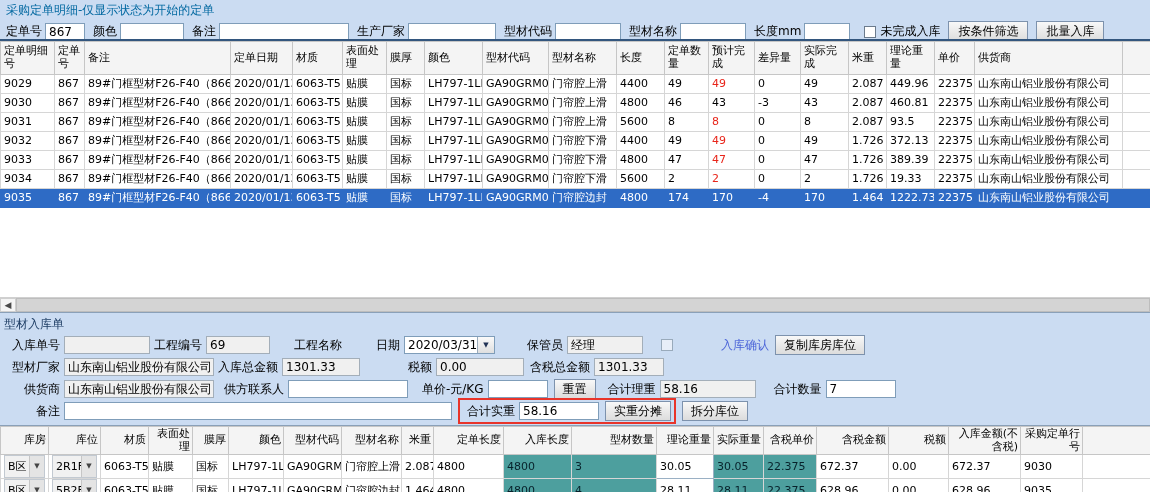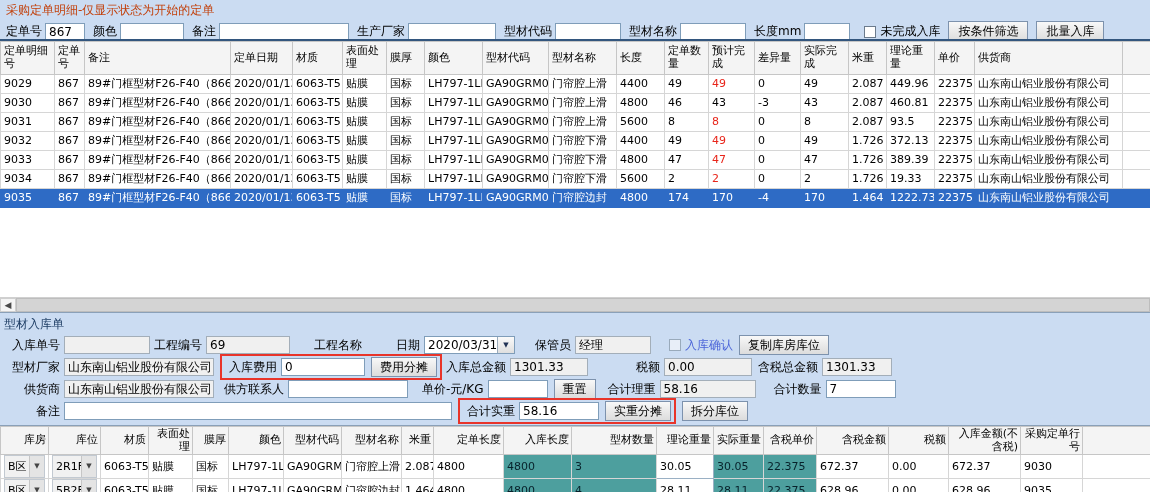--- a/index.html
+++ b/index.html
@@ -1,21 +1,21 @@
 <!DOCTYPE html>
 <html><head>
 <meta charset="utf-8">
 <style>
   * { box-sizing: border-box; }
   html,body { margin:0; padding:0; }
   body { font-family:"DejaVu Sans", sans-serif; }
   .app { position:relative; width:1150px; height:492px; background:#cbdcf2; overflow:hidden; font-size:11px; color:#000; }
 
   
-  .top-title { padding:2px 6px 0 6px; font-size:12px; color:#c2410c; white-space:nowrap; }
+  .top-title { padding:2px 6px 0 6px; font-size:12px; color:#0369a1; white-space:nowrap; }
   .filter-row { display:flex; align-items:center; padding:2px 4px 3px 6px; white-space:nowrap; }
   .lbl { font-size:12px; margin:0 3px 0 8px; white-space:nowrap; }
   .lbl.first { margin-left:0; }
   .tb { height:18px; background:#fff; border:1px solid #7f9db9; font-family:inherit; font-size:12px; padding:0 3px; }
   .btn { height:21px; padding:0 9px; background:linear-gradient(#f8f8f8,#dcdcdc); border:1px solid #7d92ad; font-family:inherit; font-size:12px; display:inline-flex; align-items:center; justify-content:center; margin-left:8px; white-space:nowrap; }
   .cb { display:inline-block; width:12px; height:12px; background:#fff; border:1px solid #6b7b8d; vertical-align:middle; margin:0 4px 0 14px; }
   .cb-lbl { font-size:12px; vertical-align:middle; }
 
   
   .grid-wrap { position:absolute; left:0; top:39px; width:1150px; height:274px; background:#fff; border-top:2px solid #33567e; border-bottom:1px solid #8aa0b8; display:flex; flex-direction:column; overflow:hidden; }
@@ -32,21 +32,21 @@
   .bottom { position:absolute; left:0; top:316px; width:1150px; }
   .sec-title { padding:0 0 1px 4px; font-size:12px; color:#1d3c63; }
   .frow { display:flex; align-items:center; height:22px; padding-left:4px; white-space:nowrap; }
   .flbl { font-size:12px; margin:0 4px; white-space:nowrap; }
   .flbl.r56 { width:56px; text-align:right; margin-left:0; }
   .fin { height:18px; border:1px solid #7f9db9; background:#fff; font-family:inherit; font-size:12px; padding:0 3px; }
   .fin.gray { background:#f0f0f0; border-color:#a3aeb9; }
   .datebox { display:inline-flex; height:18px; border:1px solid #7f9db9; background:#fff; align-items:center; }
   .datebox .dval { font-size:12px; padding:0 3px; width:72px; }
   .dd-btn { width:17px; height:16px; background:linear-gradient(#fafafa,#dfdfdf); border-left:1px solid #9ab; font-size:7px; color:#235; display:inline-flex; align-items:center; justify-content:center; }
-  .blue-cb-lbl { color:#4a63d8; font-size:12px; vertical-align:middle; }
+  .blue-cb-lbl { color:#4a63d8; font-size:12px; vertical-align:middle;margin-left:44px; }
   .red-box { display:inline-flex; align-items:center; border:2px solid #e8342a; padding:0 3px; height:26px; margin-left:6px; }
   .sbtn { height:20px; padding:0 8px; background:linear-gradient(#f8f8f8,#dcdcdc); border:1px solid #7d92ad; font-size:12px; display:inline-flex; align-items:center; margin-left:6px; white-space:nowrap; }
 
   
   .bgrid-wrap { margin-top:3px; background:#fff; border-top:1px solid #8aa0b8; height:75px; overflow:hidden; }
   table.bgrid { border-collapse:collapse; table-layout:fixed; width:1150px; font-size:11px; }
   table.bgrid th { background:#f4f4f4; border:1px solid #c6c6c6; font-weight:normal; text-align:right; padding:1px 2px; height:26px; line-height:1.15; vertical-align:middle; overflow:hidden; }
   table.bgrid td { border:1px solid #d6d6d6; padding:0 3px; height:21px; line-height:21px; white-space:nowrap; overflow:hidden; }
   table.bgrid td.teal { background:#4d9f9e; color:#07222b; }
   table.bgrid td.inp { background:#fff; border:1px solid #9ab0c4; }
@@ -294,42 +294,37 @@
     </div>
   </div>
 
   <div class="bottom">
     <div class="sec-title">型材入库单</div>
 
     <div class="frow">
       <span class="flbl r56">入库单号</span>
       <input class="fin gray" style="width: 86px;" readonly="" value="">
       <span class="flbl" style="margin-left:4px">工程编号</span>
-      <input class="fin gray" style="width: 84px;" readonly="" value="69">
+      <input class="fin gray" style="width: 64px;" readonly="" value="69">
       <span class="flbl" style="margin-left:24px">工程名称</span>
       <span class="flbl" style="margin-left:30px">日期</span>
       <span class="datebox">
         <span class="dval">2020/03/31</span>
         <span class="dd-btn">▼</span>
       </span>
-      <span class="flbl" style="margin-left:20px">保管员</span>
+      <span class="flbl" style="margin-left:32px">保管员</span>
       <input class="fin gray" style="width: 76px;" readonly="" value="经理">
       <span class="cb" style="margin-left:18px;background:#e8eef8;border-color:#9ab"></span>
       <span class="blue-cb-lbl">入库确认</span>
       <button class="sbtn">复制库房库位</button>
     </div>
 
     <div class="frow">
       <span class="flbl r56">型材厂家</span>
       <input class="fin gray" style="width: 150px;" readonly="" value="山东南山铝业股份有限公司">
-      <span class="red-box">
-        <span class="flbl">入库费用</span>
-        <input class="fin" style="width: 84px;" readonly="" value="0">
-        <button class="sbtn">费用分摊</button>
-      </span>
       <span class="flbl">入库总金额</span>
       <input class="fin gray" style="width: 78px;" readonly="" value="1301.33">
       <span class="flbl" style="margin-left:48px">税额</span>
       <input class="fin gray" style="width: 88px;" readonly="" value="0.00">
       <span class="flbl" style="margin-left:6px">含税总金额</span>
       <input class="fin gray" style="width: 70px;" readonly="" value="1301.33">
     </div>
 
     <div class="frow">
       <span class="flbl r56">供货商</span>

